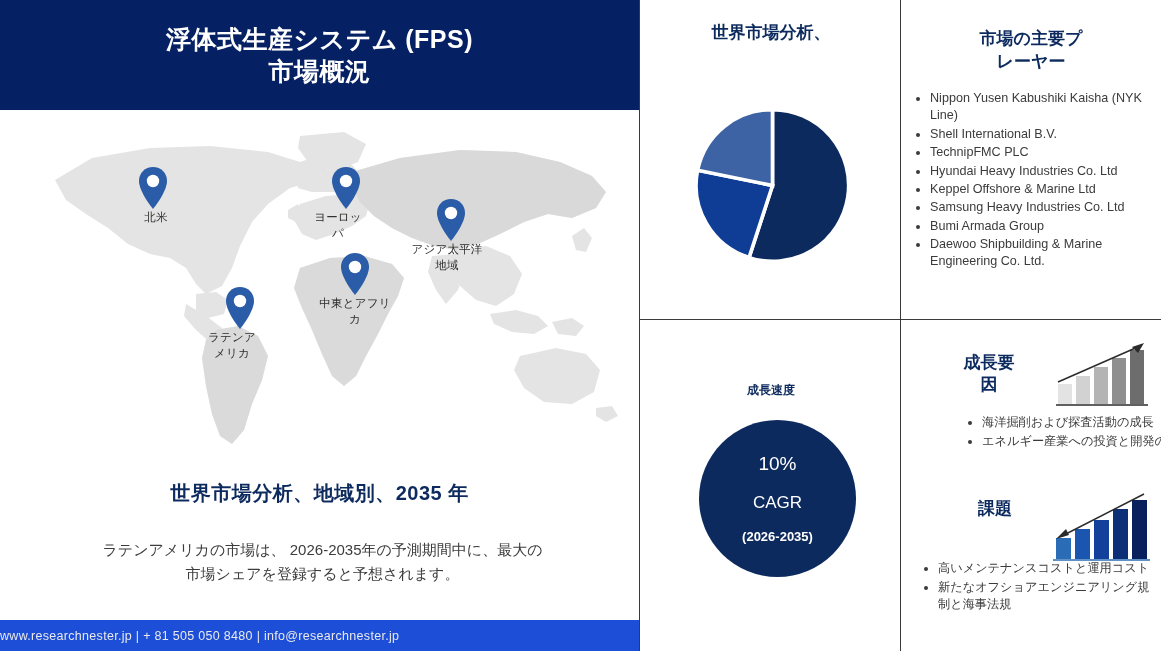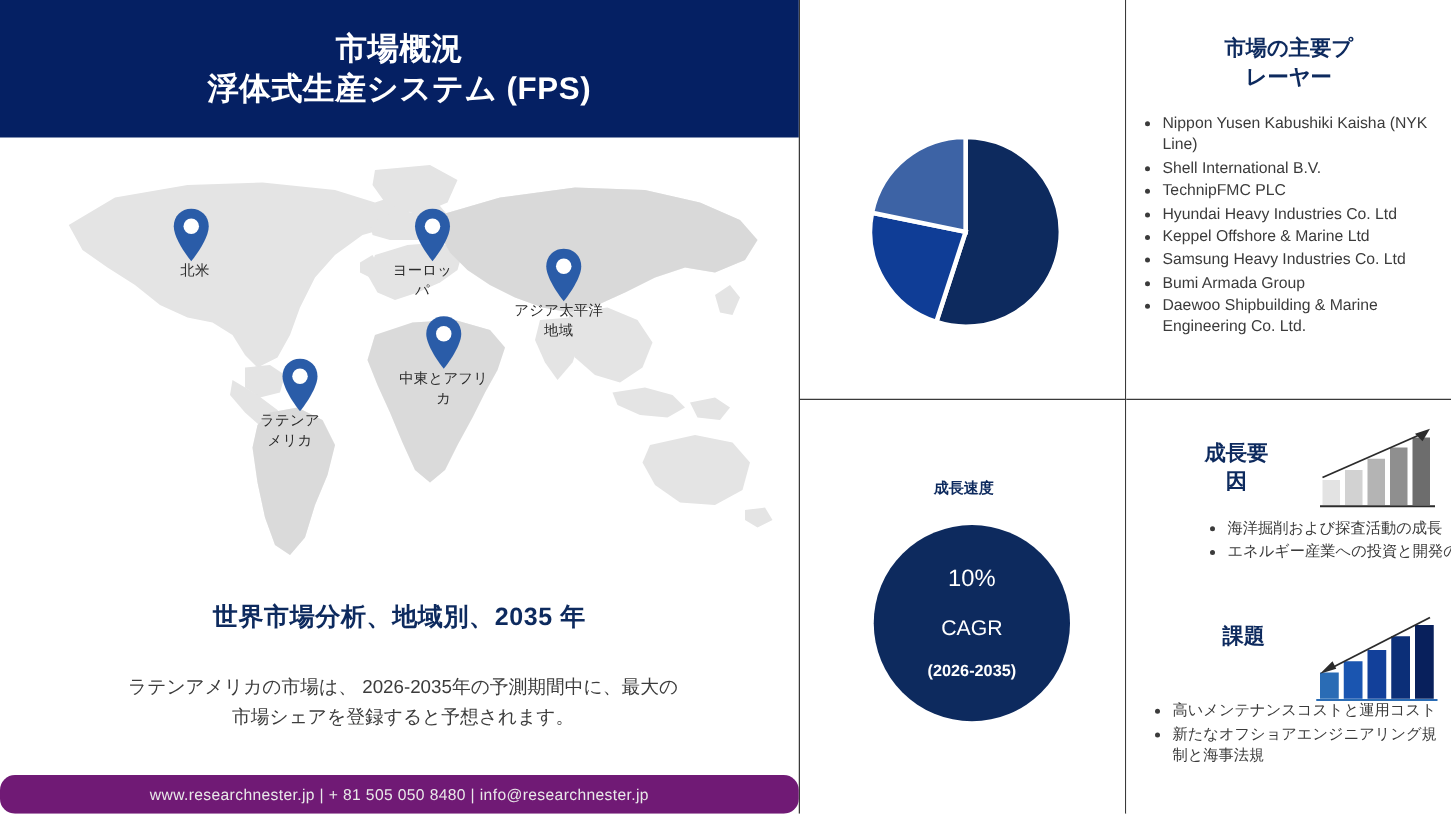--- a/index.html
+++ b/index.html
@@ -19,22 +19,22 @@
   .pin{position:absolute;width:32px;height:44px;}
   .pin svg{width:32px;height:44px;}
   .rlabel{position:absolute;font-size:11.5px;color:#2b2b2b;text-align:center;line-height:1.35;
           width:74px;letter-spacing:.2px;}
 
   .sub-t{position:absolute;left:0;top:480px;width:639px;text-align:center;
          font-size:20px;font-weight:bold;color:#0d2a5e;letter-spacing:.5px;}
   .sub-p{position:absolute;left:95px;top:538px;width:455px;text-align:center;
          font-size:15px;color:#3c3c3c;line-height:1.6;}
 
-  .foot{position:absolute;left:0;top:620px;width:639px;height:31px;background:#701a75;
-        display:flex;align-items:center;justify-content:center;border-radius:12px;}
+  .foot{position:absolute;left:0;top:620px;width:639px;height:31px;background:#1d4ed8;
+        display:flex;align-items:center;}
   .foot span{color:#e9e9e9;font-size:12.5px;letter-spacing:.3px;}
 
   
   .cell{position:absolute;box-sizing:border-box;background:#fff;}
   .c-tl{left:640px;top:0;width:261px;height:320px;border-bottom:1px solid #3a3a3a;border-right:1px solid #3a3a3a;}
   .c-tr{left:901px;top:0;width:260px;height:320px;border-bottom:1px solid #3a3a3a;}
   .c-bl{left:640px;top:320px;width:261px;height:331px;border-right:1px solid #3a3a3a;}
   .c-br{left:901px;top:320px;width:260px;height:331px;}
 
   .ctitle{text-align:center;font-size:17px;font-weight:bold;color:#0d2a5e;line-height:1.35;}
@@ -65,22 +65,22 @@
 </style>
 </head>
 <body>
 
 <div class="page">
 
   <div class="left">
 
     <div class="hdr">
       <div class="hdr-t">
+        <div>浮体式生産システム (FPS)</div>
         <div>市場概況</div>
-        <div>浮体式生産システム (FPS)</div>
       </div>
     </div>
 
     <div class="mapwrap">
       <svg viewBox="0 0 639 330">
         <g fill="#e4e4e4">
 
           <path d="M55,62 L92,40 L150,30 L210,28 L268,34 L300,44 L318,38 L330,48 L318,62 L290,70
                    L268,86 L252,104 L240,128 L232,150 L222,168 L206,176 L196,166 L186,150
                    L170,140 L150,136 L128,126 L108,110 L86,96 L66,82 Z"></path>
@@ -178,20 +178,21 @@
     <div class="sub-t">世界市場分析、地域別、2035 年</div>
     <div class="sub-p">ラテンアメリカの市場は、 2026-2035年の予測期間中に、最大の市場シェアを登録すると予想されます。</div>
 
     <div class="foot">
       <span>www.researchnester.jp  |  + 81 505 050 8480  |  info@researchnester.jp</span>
     </div>
   </div>
 
   <div class="cell c-tl"></div>
   <div class="ctitle" style="position:absolute;left:646px;top:22px;width:250px;">
+    <div>世界市場分析、</div>
   </div>
 
   <div class="pie-box">
     <svg viewBox="0 0 100 100">
 
       <path d="M50,50 L50,4 A46,46 0 1,1 35.8,93.7 Z" fill="#0d2a5e" stroke="#ffffff" stroke-width="2.2"></path>
 
       <path d="M50,50 L35.8,93.7 A46,46 0 0,1 4.6,40.7 Z" fill="#0f3d96" stroke="#ffffff" stroke-width="2.2"></path>
 
       <path d="M50,50 L4.6,40.7 A46,46 0 0,1 50,4 Z" fill="#3d63a5" stroke="#ffffff" stroke-width="2.2"></path>

